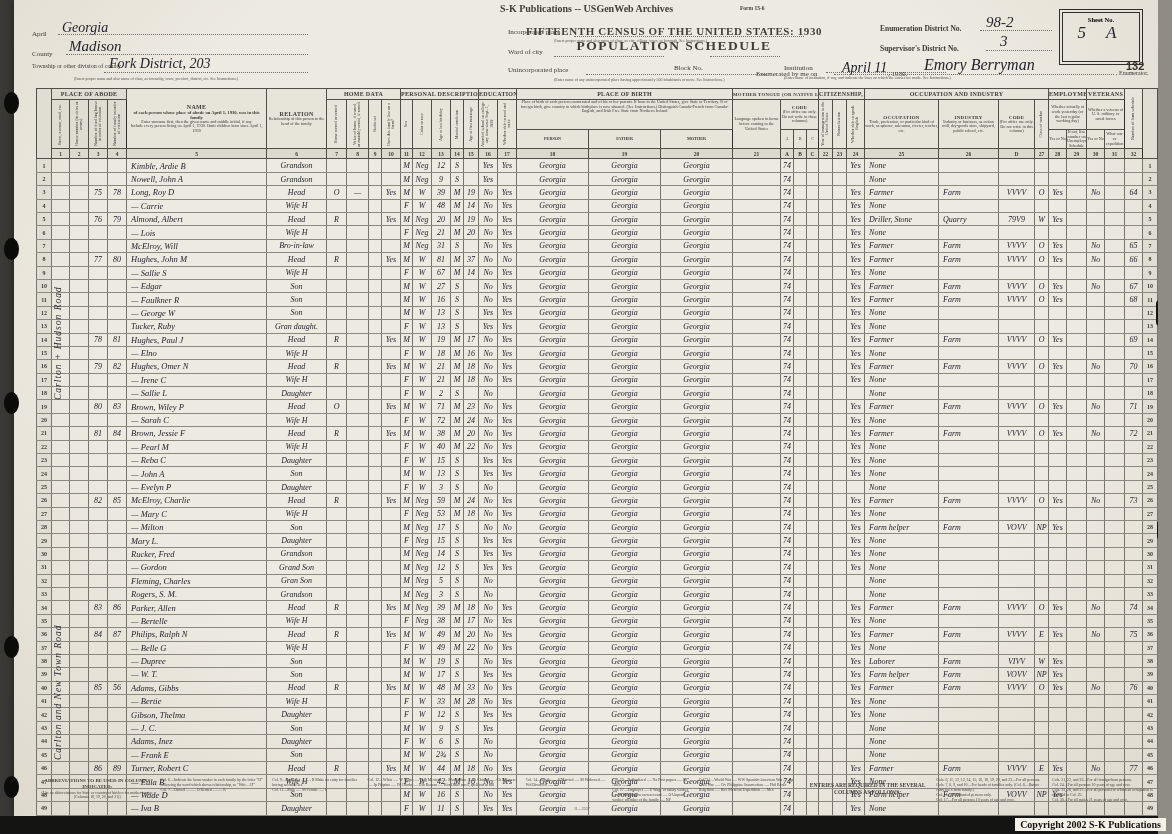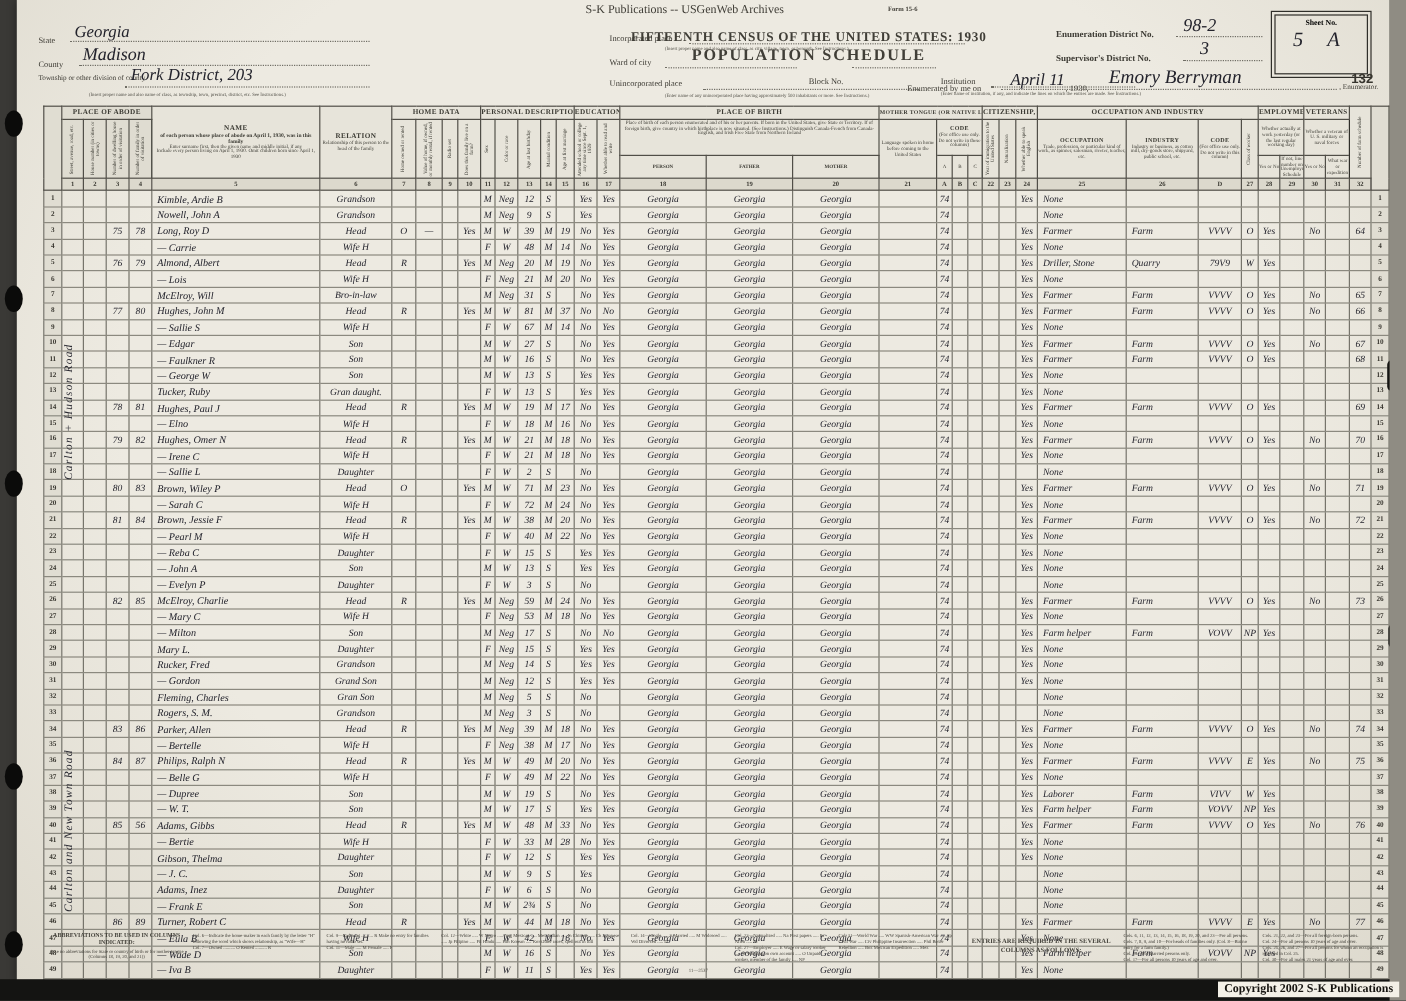--- a/index.html
+++ b/index.html
@@ -50,26 +50,26 @@
   #copyright{position:absolute;right:6px;top:818px;background:#f3f0e7;color:#15130f;
              font:bold 10px "Liberation Serif",serif;padding:1px 5px;}
   #printcode{position:absolute;left:560px;top:806px;font-size:4px;color:#55534b;}
   .stampnum{font-family:"Liberation Sans",sans-serif;font-weight:bold;color:#37352e;}
 </style>
 </head>
 <body>
 
 <div id="paper">
 
-  <div class="hdr" style="left:474px;top:3px;width:260px;font-weight:normal;font-size:10px;">S-K Publications -- USGenWeb Archives</div>
+  <div class="hdr" style="left:486px;top:3px;width:260px;font-weight:bold;font-size:10px;">S-K Publications -- USGenWeb Archives</div>
   <div class="hdr" style="left:726px;top:5px;font-size:5.5px;font-weight:bold;">Form 15-6</div>
   <div class="hdr c" style="left:400px;top:25px;width:520px;font-size:11px;font-weight:bold;letter-spacing:.6px;">FIFTEENTH CENSUS OF THE UNITED STATES:  1930</div>
   <div class="hdr c" style="left:400px;top:38px;width:520px;font-size:13.5px;font-weight:bold;letter-spacing:1.5px;">POPULATION SCHEDULE</div>
 
-  <div class="hdr lbl" style="left:18px;top:30px;">State</div>
+  <div class="hdr lbl" style="left:18px;top:30px;">April</div>
   <div class="hdr hw" style="left:48px;top:20px;font-size:14px;">Georgia</div>
   <div class="hdr blank" style="left:44px;top:34px;width:250px;"></div>
   <div class="hdr lbl" style="left:18px;top:50px;">County</div>
   <div class="hdr hw" style="left:55px;top:38px;font-size:15px;">Madison</div>
   <div class="hdr blank" style="left:52px;top:54px;width:242px;"></div>
   <div class="hdr lbl" style="left:18px;top:63px;width:90px;font-size:6px;line-height:1.1;">Township or other division of county</div>
   <div class="hdr hw" style="left:95px;top:56px;font-size:14px;">Fork District, 203</div>
   <div class="hdr blank" style="left:90px;top:72px;width:204px;"></div>
   <div class="hdr tiny" style="left:60px;top:76px;width:260px;">(Insert proper name and also name of class, as township, town, precinct, district, etc.   See Instructions.)</div>
 

